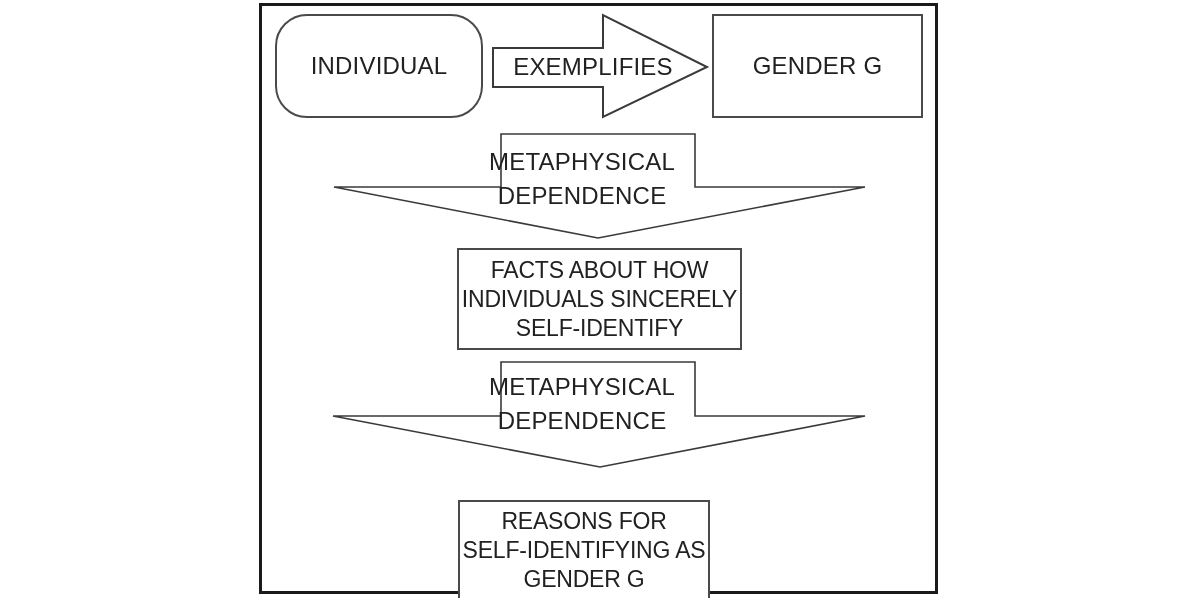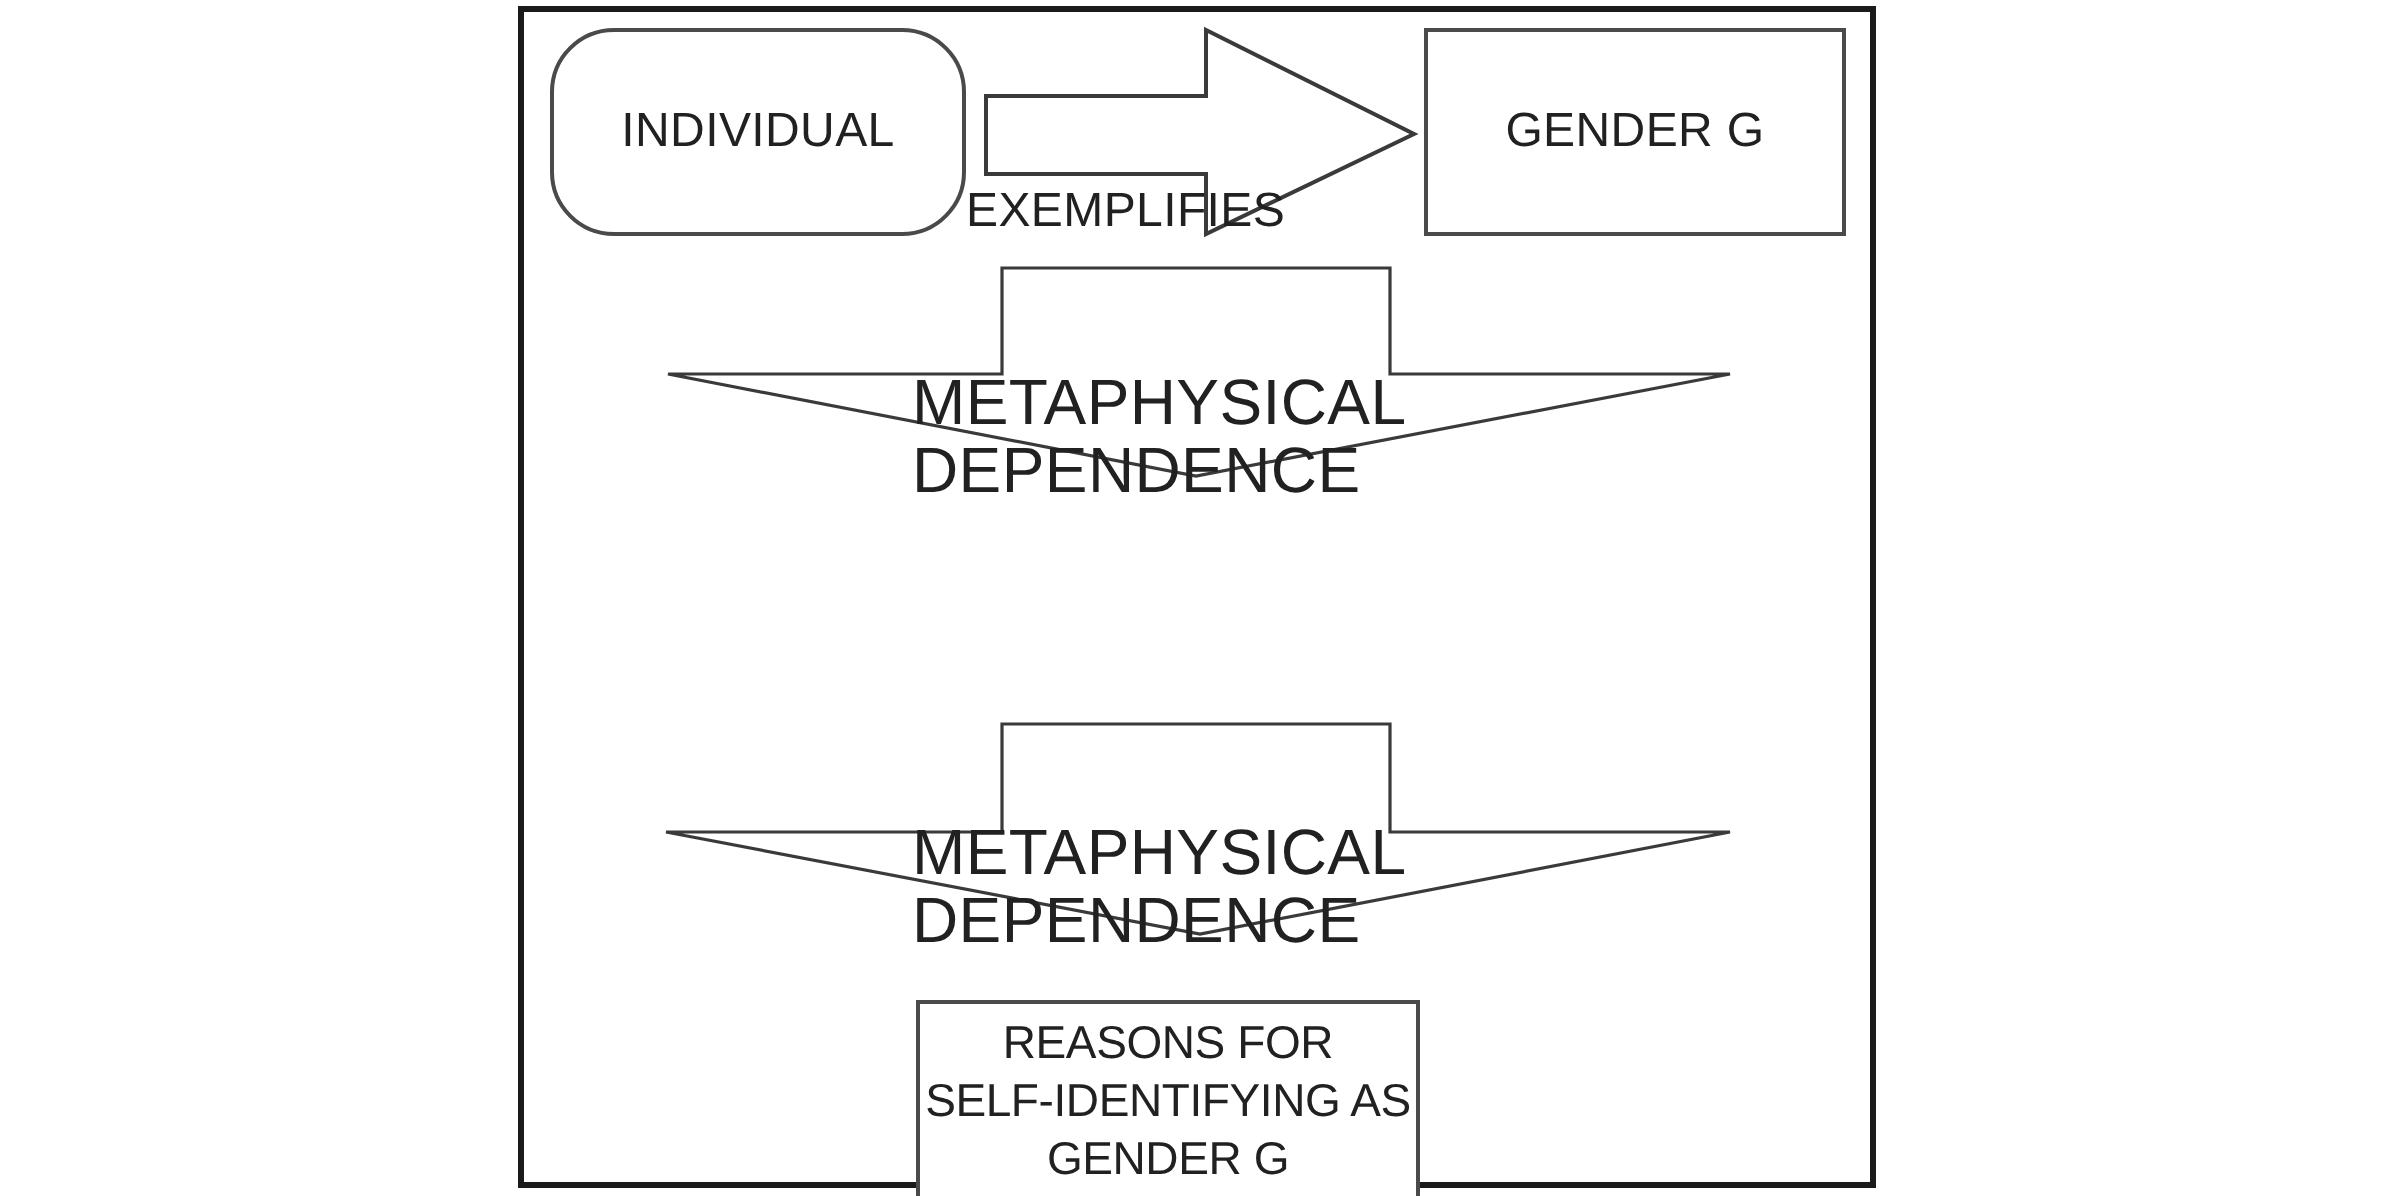--- a/index.html
+++ b/index.html
@@ -56,30 +56,30 @@
   }
   .label {
     white-space: pre-line;
     text-align: center;
   }
   .single { font-size: 24px; line-height: 26px; letter-spacing: 0.2px; }
   .multi  { font-size: 23px; line-height: 29px; letter-spacing: -0.2px; }
   .float-label {
     position: absolute;
     z-index: 3;
+    text-align: center;
     white-space: pre-line;
-    margin-top: 39px;
   }
   .arrow-text {
     left: 483px; top: 55px; width: 220px;
     font-size: 24px; line-height: 24px; letter-spacing: 0.2px;
   }
   .dep-text {
-    width: 300px; left: 456px;
-    font-size: 32px; line-height: 34px; letter-spacing: 0.2px;
+    width: 300px; left: 432px;
+    font-size: 24px; line-height: 34px; letter-spacing: 0.2px;
   }
   .dep-text.first  { top: 145px; }
   .dep-text.second { top: 370px; }
   .box-individual { left: 275px; top: 14px;  width: 208px; height: 104px; border-radius: 32px; }
   .box-gender     { left: 712px; top: 14px;  width: 211px; height: 104px; }
   .box-facts      { left: 457px; top: 248px; width: 285px; height: 102px; }
   .box-reasons    { left: 458px; top: 500px; width: 252px; height: 100px; }
 </style>
 </head>
 <body>
@@ -100,20 +100,25 @@
 
   <div class="float-label arrow-text">EXEMPLIFIES</div>
 
   <div class="box box-gender">
     <span class="label single">GENDER G</span>
   </div>
 
   <div class="float-label dep-text first">METAPHYSICAL
 DEPENDENCE</div>
 
+  <div class="box box-facts">
+    <span class="label multi">FACTS ABOUT HOW
+INDIVIDUALS SINCERELY
+SELF-IDENTIFY</span>
+  </div>
 
   <div class="float-label dep-text second">METAPHYSICAL
 DEPENDENCE</div>
 
   <div class="box box-reasons">
     <span class="label multi">REASONS FOR
 SELF-IDENTIFYING AS
 GENDER G</span>
   </div>
 

